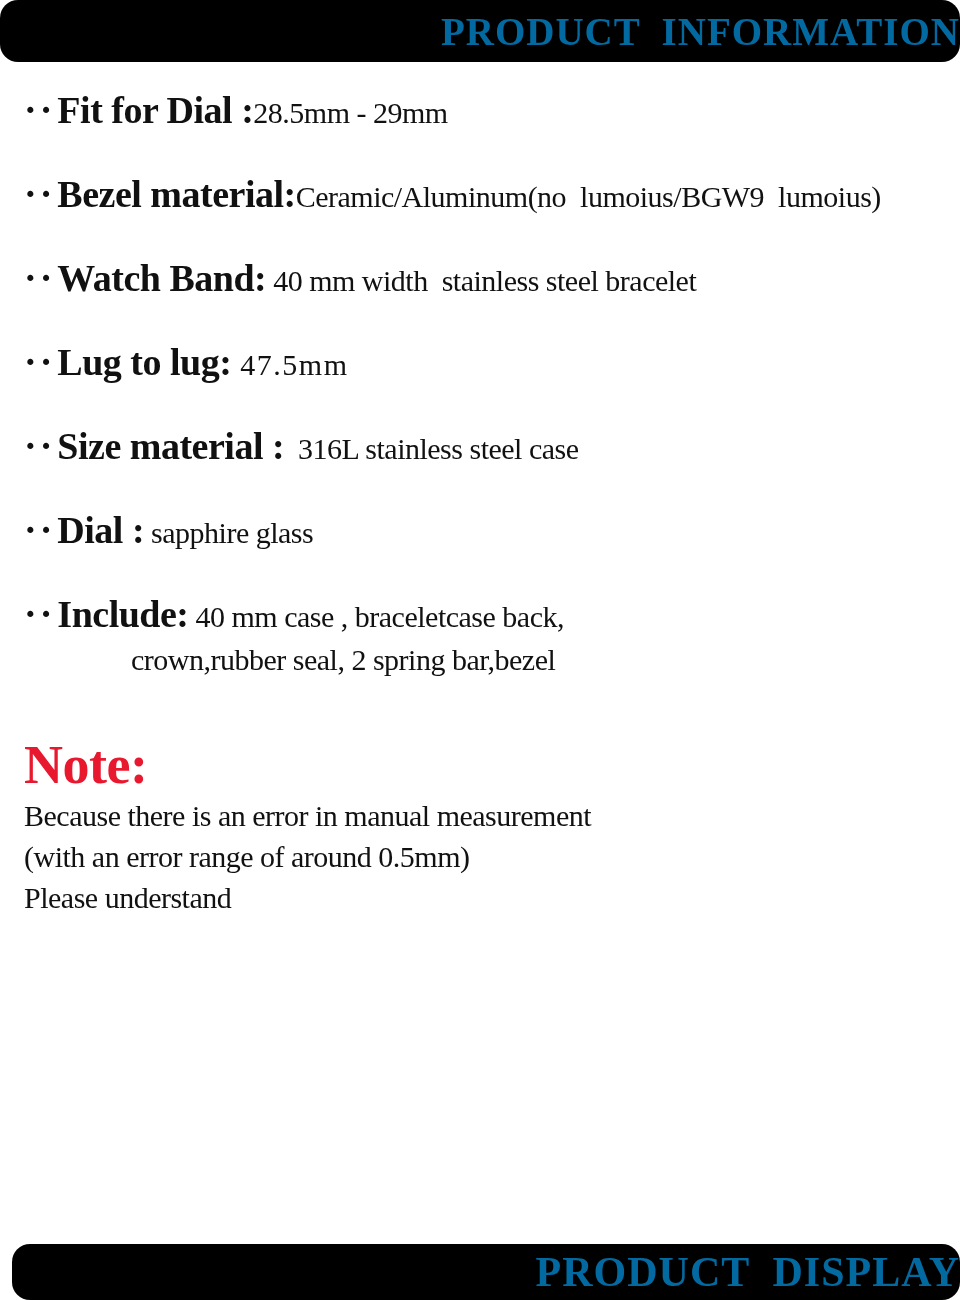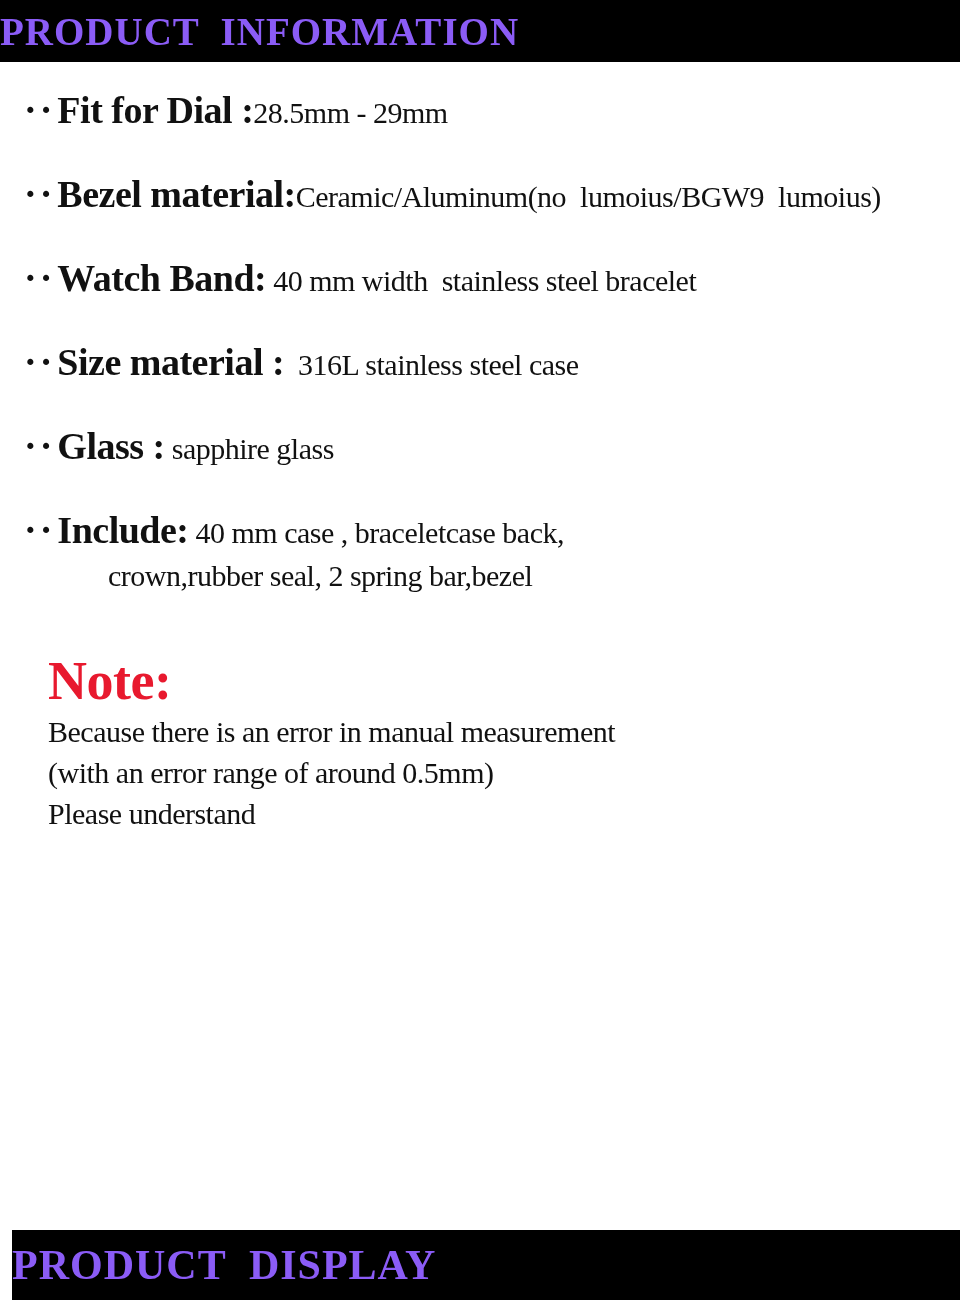--- a/index.html
+++ b/index.html
@@ -6,31 +6,32 @@
   html, body { width: 960px; height: 1300px; }
   body {
     position: relative;
     overflow: hidden;
     background: var(--bg, #ffffff);
     color: var(--text, #111111);
     font-family: "Liberation Serif", "DejaVu Serif", serif;
   }
   .bar {
     background: var(--bar-bg, #000000);
-    color: #8b5cf6;
+    color: #0369a1;
     display: flex;
     align-items: center;
-    justify-content: flex-start;
+    justify-content: flex-end;
+    border-radius: 18px;
   }
   .top-bar { height: 62px; }
   .top-bar .bar-title { font-size: 39px; }
   .bottom-bar {
     position: absolute;
     left: 12px; right: 0; bottom: 0;
-    height: 70px;
+    height: 56px;
   }
   .bottom-bar .bar-title { font-size: 42px; }
   .bar-title {
     font-weight: bold;
     white-space: pre;
     letter-spacing: 1px;
   }
   .content { padding: 26px 24px 0 24px; }
   .spec { margin-bottom: 37px; }
   .spec-heading {
@@ -47,22 +48,22 @@
     letter-spacing: -0.5px;
     white-space: pre;
   }
   .inline-value.spaced { letter-spacing: 1.5px; }
   .spec-line {
     font-size: 30px;
     line-height: 42px;
     letter-spacing: -0.5px;
     white-space: pre;
   }
-  .include-continuation { margin-left: 84px; }
-  .note { margin-top: 54px; margin-left: 24px; }
+  .include-continuation { margin-left: 107px; }
+  .note { margin-top: 54px; }
   .note-title {
     color: var(--note-red, #e8192e);
     font-size: 54px;
     font-weight: bold;
     line-height: 60px;
     letter-spacing: -0.5px;
   }
   .note-line {
     font-size: 30px;
     line-height: 41px;
@@ -86,27 +87,30 @@
   </section>
 
   <section class="spec">
     <h2 class="spec-heading"><span class="bullet">··</span><span>Bezel material:</span><span class="inline-value">Ceramic/Aluminum(no  lumoius/BGW9  lumoius)</span></h2>
   </section>
 
   <section class="spec">
     <h2 class="spec-heading"><span class="bullet">··</span><span>Watch Band:</span><span class="inline-value"> 40 mm width  stainless steel bracelet</span></h2>
   </section>
 
+  <section class="spec">
+    <h2 class="spec-heading"><span class="bullet">··</span><span>Lug to lug:</span><span class="inline-value spaced"> 47.5mm</span></h2>
+  </section>
 
   <section class="spec">
     <h2 class="spec-heading"><span class="bullet">··</span><span>Size material :</span><span class="inline-value">  316L stainless steel case</span></h2>
   </section>
 
   <section class="spec">
-    <h2 class="spec-heading"><span class="bullet">··</span><span>Glass :</span><span class="inline-value"> sapphire glass</span></h2>
+    <h2 class="spec-heading"><span class="bullet">··</span><span>Dial :</span><span class="inline-value"> sapphire glass</span></h2>
   </section>
 
   <section class="spec">
     <h2 class="spec-heading"><span class="bullet">··</span><span>Include:</span><span class="inline-value"> 40 mm case , braceletcase back,</span></h2>
     <p class="spec-line include-continuation">crown,rubber seal, 2 spring bar,bezel</p>
   </section>
 
   <section class="note">
     <h2 class="note-title">Note:</h2>
     <p class="note-line">Because there is an error in manual measurement</p>

